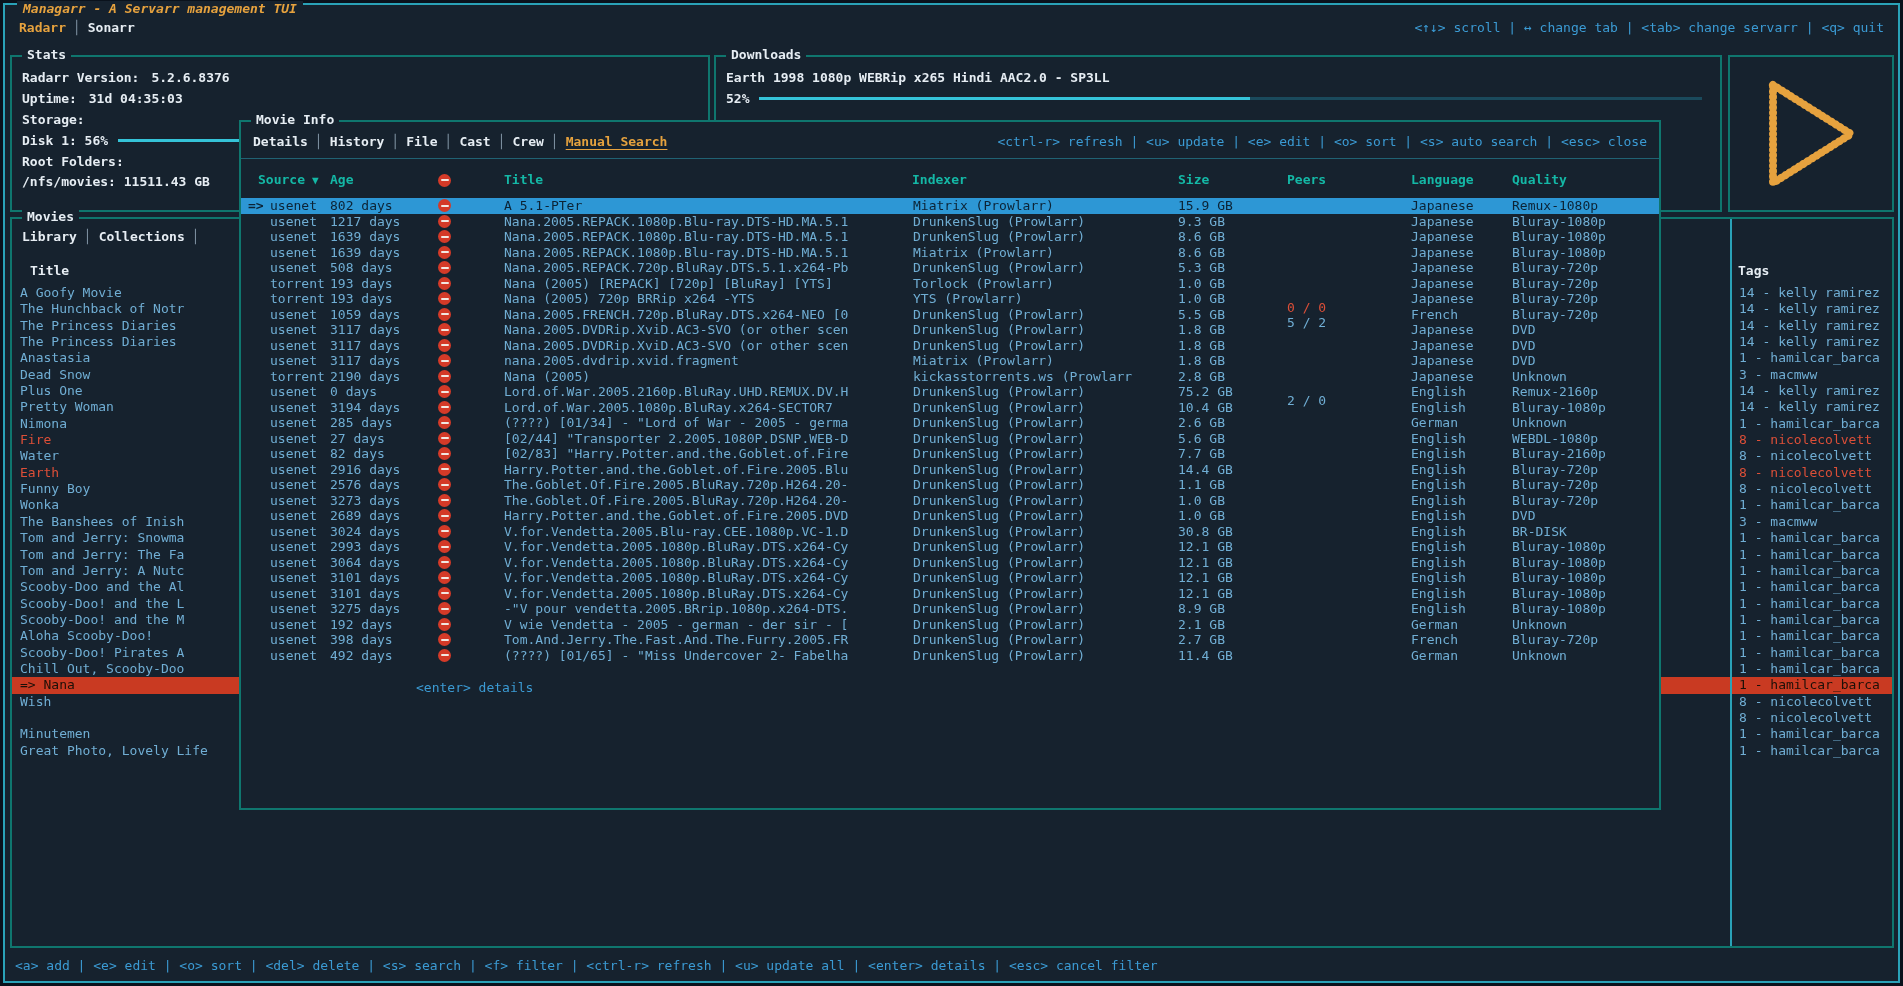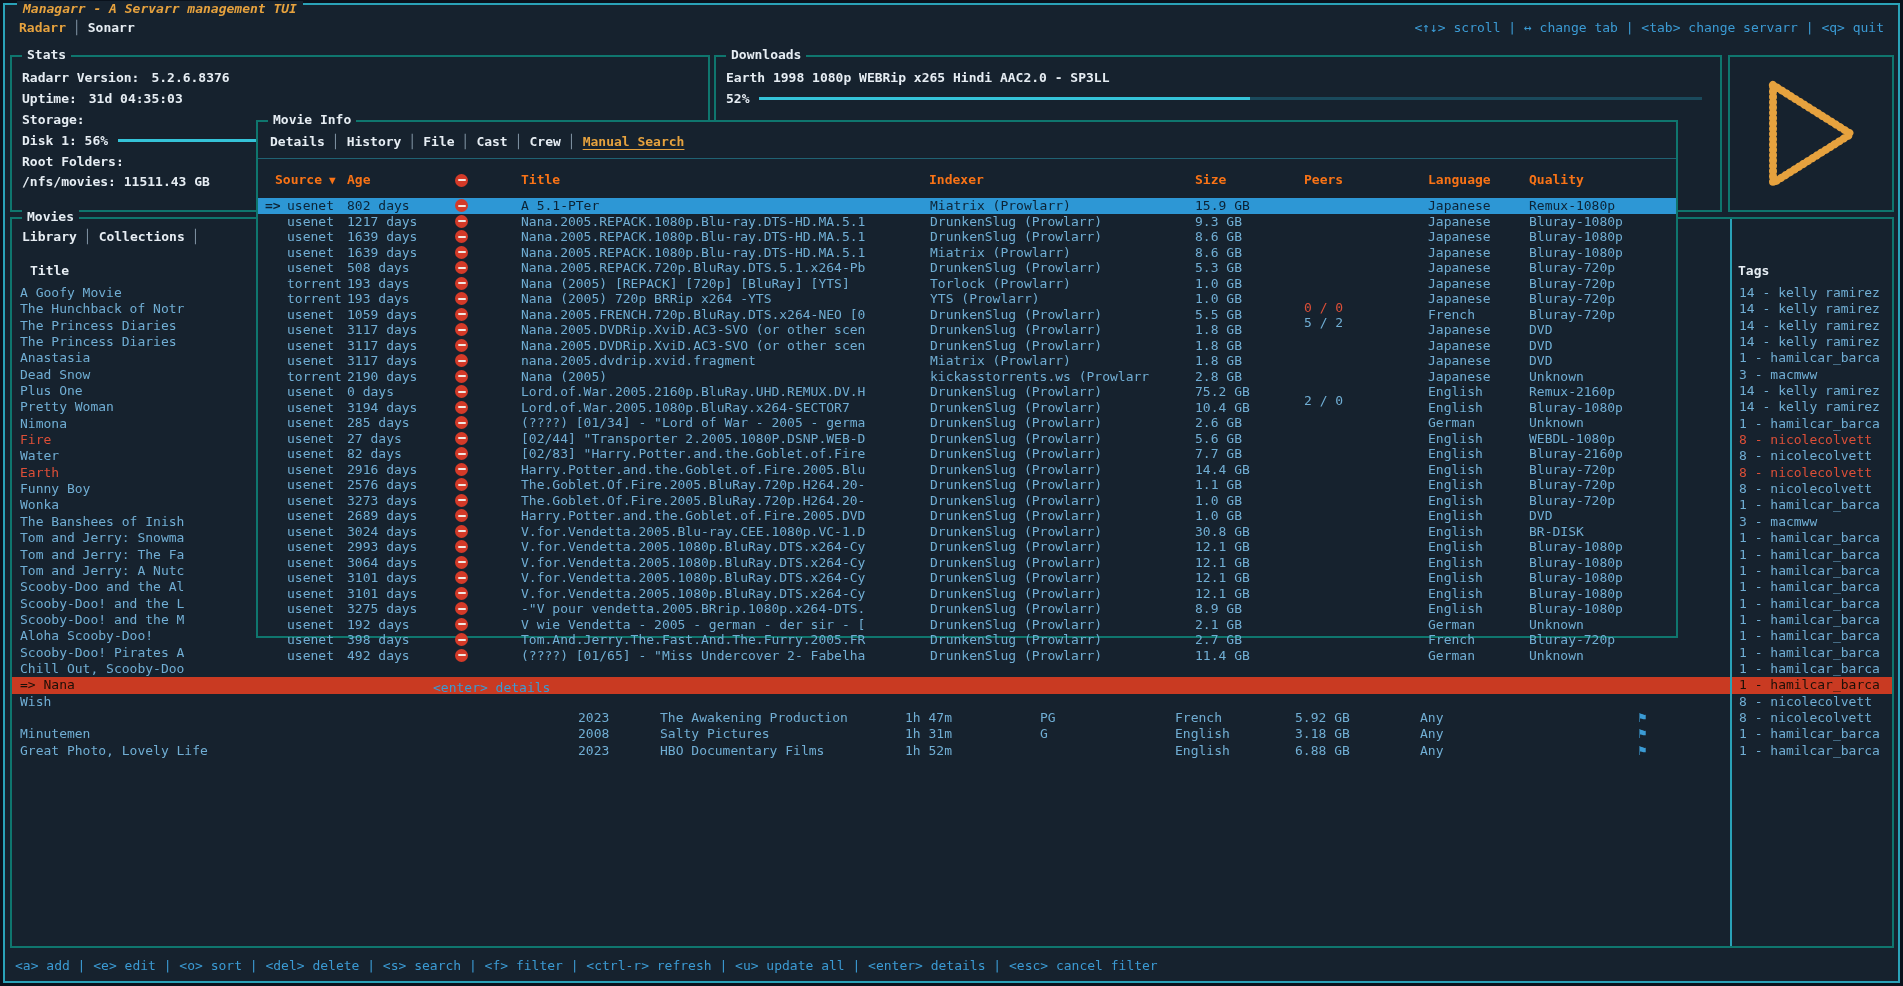--- a/index.html
+++ b/index.html
@@ -38,26 +38,26 @@
 .mc-runtime{left:893px;}
 .mc-cert{left:1028px;}
 .mc-lang{left:1163px;}
 .mc-size{left:1283px;}
 .mc-profile{left:1408px;}
 .mc-mon{left:1625px;color:#3b9bd4;font-family:"DejaVu Sans",sans-serif;font-size:12px;}
 .mc-tag{left:1727px;width:152px;overflow:hidden;}
 .m-row.alert{color:#dc4f38;}
 .m-row.sel{background:#c93a22;color:#1c1008;}
 .m-row.sel .mc-mon{color:#1c1008;}
-#modal{left:251px;top:115px;width:1422px;height:518px;z-index:10;}
+#modal{left:234px;top:115px;width:1422px;height:690px;z-index:10;}
 #modal .tabs{position:absolute;top:12px;left:12px;font-weight:bold;color:#e6edf3;white-space:nowrap;}
 #modal .tabs .tab-active{text-decoration:underline;text-underline-offset:3px;}
 #modal .help{position:absolute;top:12px;right:12px;}
 .tabs-underline{position:absolute;top:36px;left:0;right:0;height:1px;background:rgba(42,162,184,.5);}
-#modal .thead{position:absolute;top:50px;left:0;right:0;height:16px;line-height:16px;font-weight:bold;color:#f97316;white-space:nowrap;}
+#modal .thead{position:absolute;top:50px;left:0;right:0;height:16px;line-height:16px;font-weight:bold;color:#14b8a6;white-space:nowrap;}
 #modal .thead>span{position:absolute;top:0;}
 .sort-arrow{margin-left:7px;font-size:11px;font-family:"DejaVu Sans Mono","DejaVu Sans",monospace;}
 .hs-source{left:17px;}.hs-age{left:89px;text-align:center;}.hs-reject{left:197px;height:100%;display:flex;align-items:center;}.hs-title{left:263px;}.hs-indexer{left:671px;}.hs-size{left:937px;}.hs-peers{left:1046px;}.hs-language{left:1170px;}.hs-quality{left:1271px;}
 #mi-rows{position:absolute;top:76px;left:0;right:0;}
 .mi-row{position:relative;height:15.5px;line-height:15.5px;color:#70aed4;white-space:nowrap;}
 .mi-row>span{position:absolute;top:0;}
 .mi-row.sel{background:#2d97d5;color:#0c2335;}
 .ic-arrow{left:7px;font-weight:bold;}
 .ic-source{left:29px;}
 .ic-age{left:89px;}
@@ -493,20 +493,21 @@
     <span class="mc-tag">1 - hamilcar_barca</span>
   </div>
       </div>
   </div>
 
   <div class="panel" id="modal">
     <span class="panel-title">Movie Info</span>
     <div class="tabs">
       <span class="tab">Details</span><span class="tab-sep"></span><span class="tab">History</span><span class="tab-sep"></span><span class="tab">File</span><span class="tab-sep"></span><span class="tab">Cast</span><span class="tab-sep"></span><span class="tab">Crew</span><span class="tab-sep"></span><span class="tab tab-active">Manual Search</span>
     </div>
+    <div class="help help-text">&lt;ctrl-r&gt; refresh | &lt;u&gt; update | &lt;e&gt; edit | &lt;o&gt; sort | &lt;s&gt; auto search | &lt;esc&gt; close</div>
     <div class="tabs-underline"></div>
     <div class="thead">
       <span class="hs-source"><span>Source</span><span class="sort-arrow">▼</span></span>
       <span class="hs-age">Age</span>
       <span class="hs-reject">
           <i class="no-entry"></i>
         </span>
       <span class="hs-title">Title</span>
       <span class="hs-indexer">Indexer</span>
       <span class="hs-size">Size</span>

